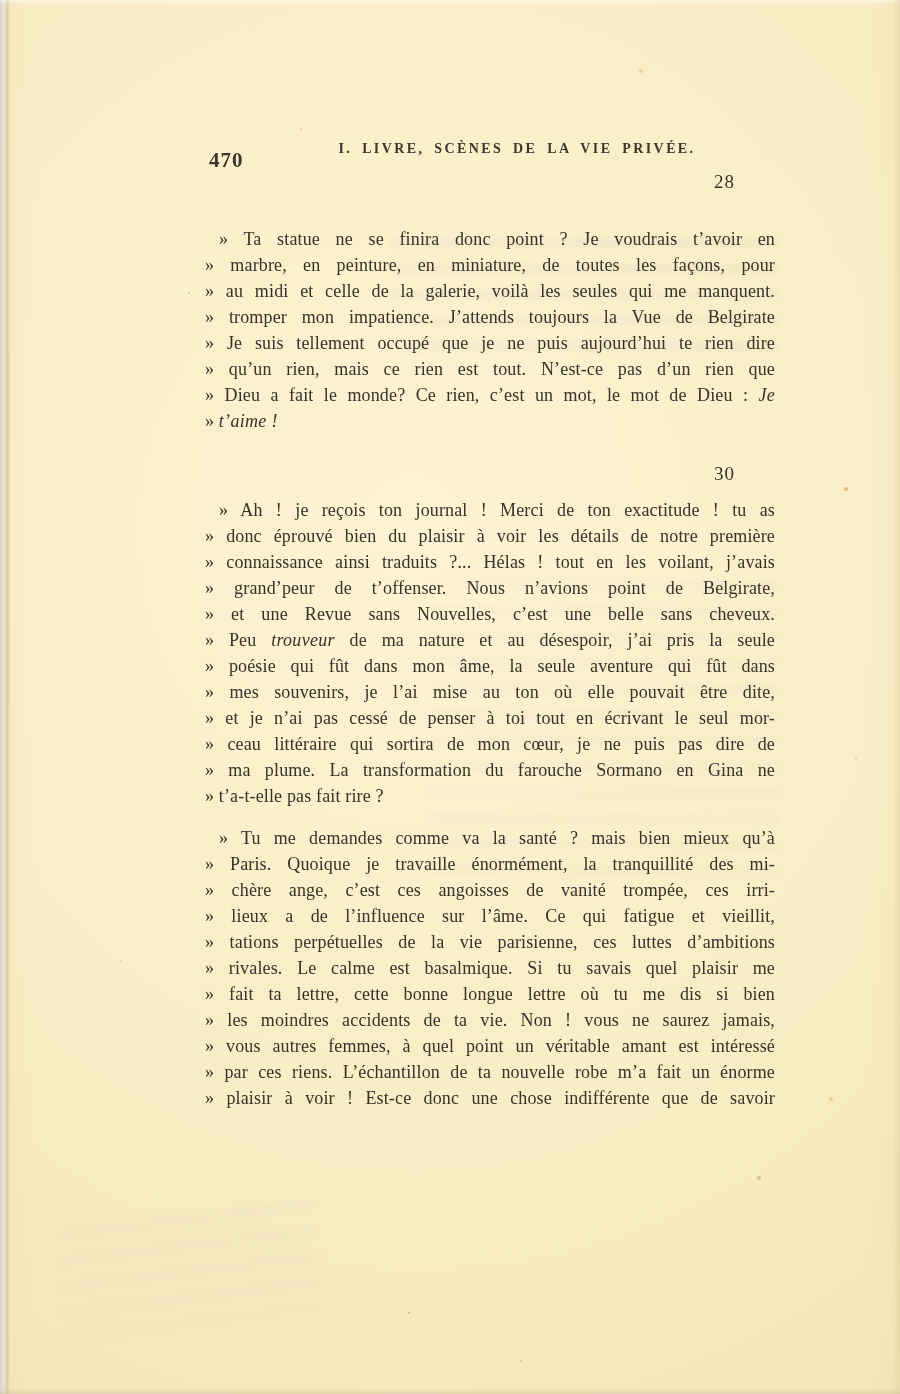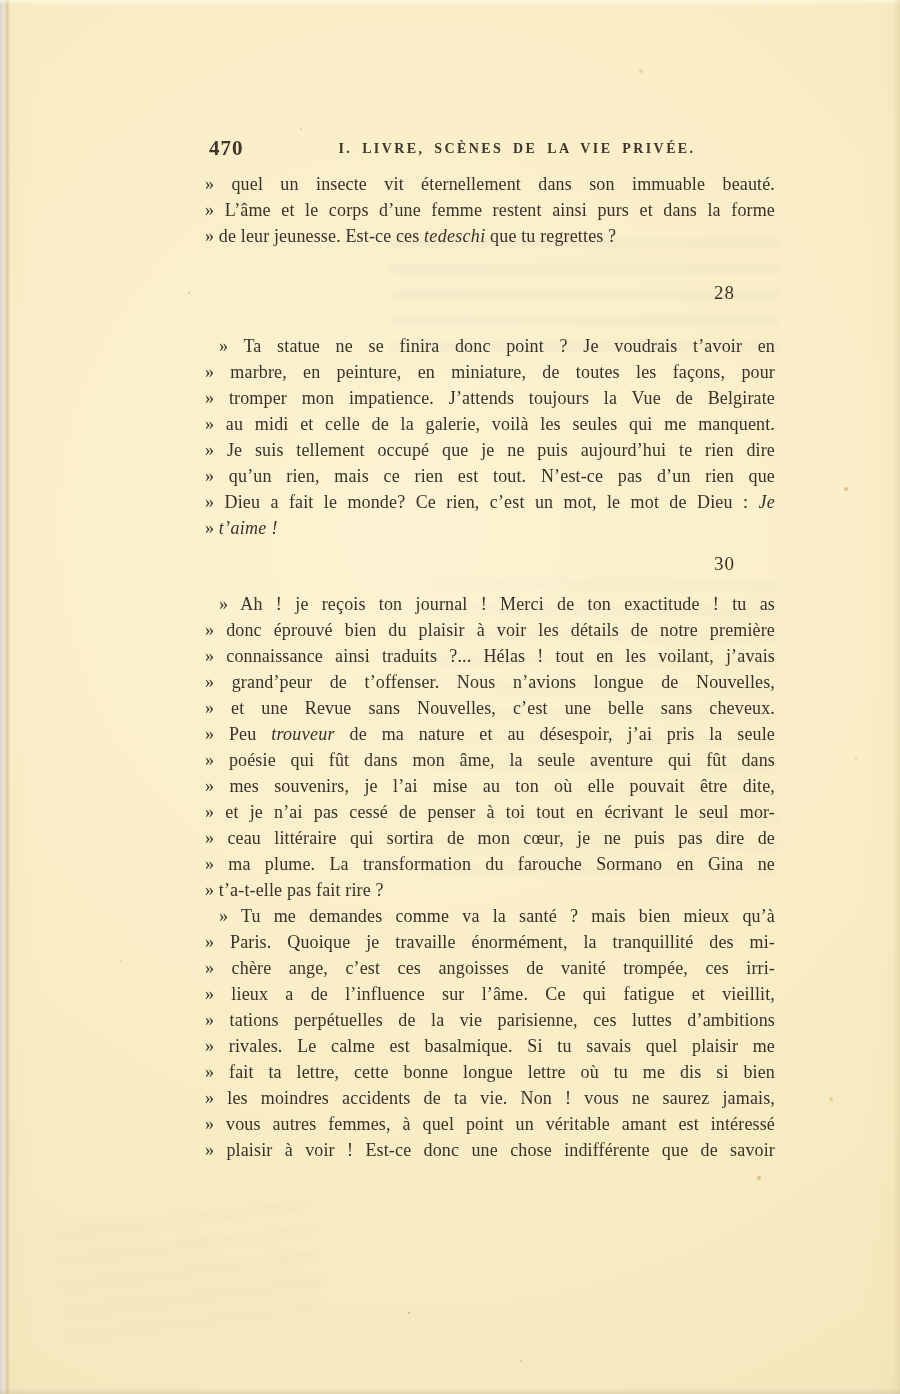--- a/index.html
+++ b/index.html
@@ -58,21 +58,21 @@
       855px 758px 0 0 rgba(150,150,150,.35),
       300px 128px 0 0 rgba(190,150,80,.35),
       640px 70px  0 1px rgba(205,170,95,.4),
       120px 960px 0 0 rgba(160,160,158,.3),
       830px 1098px 0 1px rgba(214,170,80,.45),
       520px 1360px 0 0 rgba(170,135,70,.4);
   }
   
   .header { position: absolute; top: 136px; left: 205px; width: 570px; height: 26px; color: #3c362c; }
   .page-num {
-    position: absolute; left: 4px; top: 0;
+    position: absolute; left: 4px; top: 12px;
     font-size: 21px; font-weight: 700; letter-spacing: 1px;
   }
   .running-header {
     position: absolute; left: 62px; right: 8px; top: 5px;
     text-align: center;
     font-size: 14px; font-weight: 700;
     letter-spacing: 2.4px; word-spacing: 4px;
     white-space: nowrap;
   }
   
@@ -115,57 +115,53 @@
   <div class="showthrough st-b"></div>
   <div class="showthrough st-c"></div>
   <div class="speck"></div>
 
   <div class="header">
     <span class="page-num">470</span>
     <span class="running-header">I. LIVRE, SCÈNES DE LA VIE PRIVÉE.</span>
   </div>
 
   <div class="page-text">
-      <div class="para">
-        <div class="tline">» quel un insecte vit éternellement dans son immuable beauté.</div>
-        <div class="tline">» L’âme et le corps d’une femme restent ainsi purs et dans la forme</div>
-        <div class="tline last-line">» de leur jeunesse. Est-ce ces <i>tedeschi</i> que tu regrettes ?</div>
-      </div>
       <div class="section-num">28</div>
       <div class="para indent-first">
         <div class="tline">» Ta statue ne se finira donc point ? Je voudrais t’avoir en</div>
         <div class="tline">» marbre, en peinture, en miniature, de toutes les façons, pour</div>
+        <div class="tline">» au midi et celle de la galerie, voilà les seules qui me manquent.</div>
         <div class="tline">» tromper mon impatience. J’attends toujours la Vue de Belgirate</div>
-        <div class="tline">» au midi et celle de la galerie, voilà les seules qui me manquent.</div>
         <div class="tline">» Je suis tellement occupé que je ne puis aujourd’hui te rien dire</div>
         <div class="tline">» qu’un rien, mais ce rien est tout. N’est-ce pas d’un rien que</div>
         <div class="tline">» Dieu a fait le monde? Ce rien, c’est un mot, le mot de Dieu : <i>Je</i></div>
         <div class="tline last-line">» <i>t’aime !</i></div>
       </div>
       <div class="section-num">30</div>
       <div class="para indent-first">
         <div class="tline">» Ah ! je reçois ton journal ! Merci de ton exactitude ! tu as</div>
         <div class="tline">» donc éprouvé bien du plaisir à voir les détails de notre première</div>
         <div class="tline">» connaissance ainsi traduits ?... Hélas ! tout en les voilant, j’avais</div>
-        <div class="tline">» grand’peur de t’offenser. Nous n’avions longue de Nouvelles,</div>
+        <div class="tline">» grand’peur de t’offenser. Nous n’avions point de Belgirate,</div>
         <div class="tline">» et une Revue sans Nouvelles, c’est une belle sans cheveux.</div>
         <div class="tline">» Peu <i>trouveur</i> de ma nature et au désespoir, j’ai pris la seule</div>
         <div class="tline">» poésie qui fût dans mon âme, la seule aventure qui fût dans</div>
         <div class="tline">» mes souvenirs, je l’ai mise au ton où elle pouvait être dite,</div>
         <div class="tline">» et je n’ai pas cessé de penser à toi tout en écrivant le seul mor-</div>
         <div class="tline">» ceau littéraire qui sortira de mon cœur, je ne puis pas dire de</div>
         <div class="tline">» ma plume. La transformation du farouche Sormano en Gina ne</div>
         <div class="tline last-line">» t’a-t-elle pas fait rire ?</div>
       </div>
       <div class="para indent-first">
         <div class="tline">» Tu me demandes comme va la santé ? mais bien mieux qu’à</div>
         <div class="tline">» Paris. Quoique je travaille énormément, la tranquillité des mi-</div>
         <div class="tline">» chère ange, c’est ces angoisses de vanité trompée, ces irri-</div>
         <div class="tline">» lieux a de l’influence sur l’âme. Ce qui fatigue et vieillit,</div>
         <div class="tline">» tations perpétuelles de la vie parisienne, ces luttes d’ambitions</div>
         <div class="tline">» rivales. Le calme est basalmique. Si tu savais quel plaisir me</div>
         <div class="tline">» fait ta lettre, cette bonne longue lettre où tu me dis si bien</div>
         <div class="tline">» les moindres accidents de ta vie. Non ! vous ne saurez jamais,</div>
         <div class="tline">» vous autres femmes, à quel point un véritable amant est intéressé</div>
+        <div class="tline">» par ces riens. L’échantillon de ta nouvelle robe m’a fait un énorme</div>
         <div class="tline">» plaisir à voir ! Est-ce donc une chose indifférente que de savoir</div>
       </div>
     </div>
 </div>
 
 </body></html>

